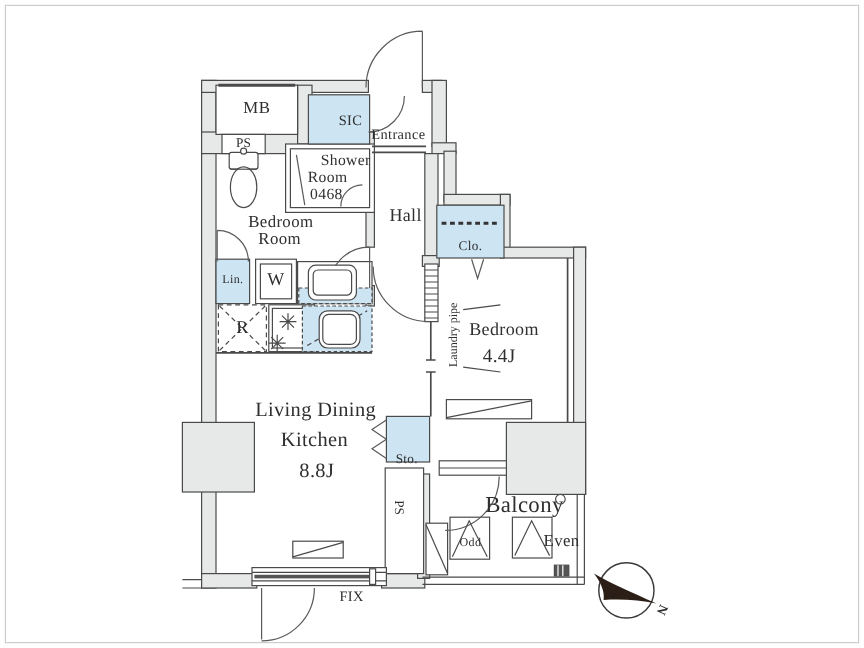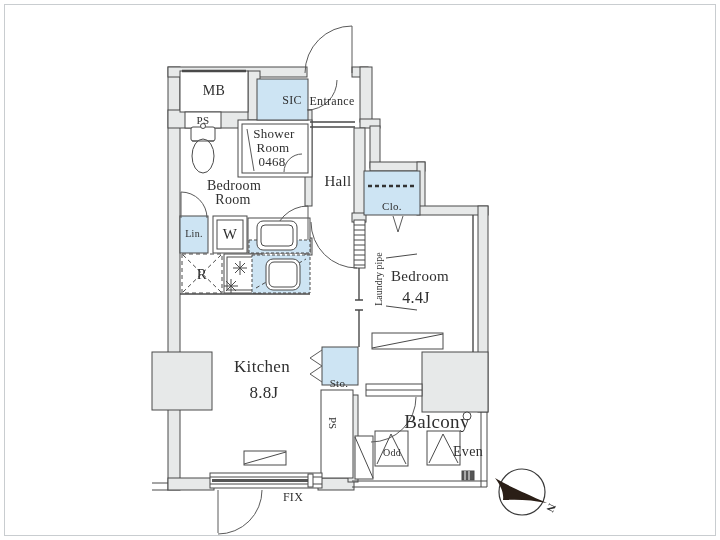--- a/index.html
+++ b/index.html
@@ -160,40 +160,41 @@
 
     <g>
       <circle cx="522" cy="492" r="23" fill="#ffffff" stroke="#3a3a3a" stroke-width="1.2"></circle>
       <path d="M547,503 C525,493 508,486 495,478 C501,486 504,493 503,500 C518,499 533,500 547,503 Z" fill="#2a1e16" stroke="none"></path>
     </g>
   </svg>
 
   <div class="lbl" style="left:214px;top:91px;font-size:14px">MB</div>
   <div class="lbl" style="left:203px;top:120px;font-size:11px">PS</div>
   <div class="lbl" style="left:292px;top:100px;font-size:12px">SIC</div>
-  <div class="lbl" style="left:332px;top:101px;font-size:12px">Entrance</div>
-
-  <div class="lbl" style="left:274px;top:133px;font-size:13px">Shower</div>
+  <div class="lbl" style="left:332px;top:112px;font-size:12px">Entrance</div>
+
+  <div class="lbl" style="left:288px;top:133px;font-size:13px">Shower</div>
   <div class="lbl" style="left:273px;top:147px;font-size:13px">Room</div>
   <div class="lbl" style="left:272px;top:161px;font-size:13px">0468</div>
 
   <div class="lbl" style="left:234px;top:186px;font-size:14px">Bedroom</div>
   <div class="lbl" style="left:233px;top:200px;font-size:14px">Room</div>
 
   <div class="lbl" style="left:338px;top:181px;font-size:15px">Hall</div>
   <div class="lbl" style="left:194px;top:234px;font-size:10px">Lin.</div>
   <div class="lbl" style="left:230px;top:234px;font-size:15px">W</div>
   <div class="lbl" style="left:202px;top:274px;font-size:15px">R</div>
   <div class="lbl" style="left:392px;top:206px;font-size:11px">Clo.</div>
 
   <div class="vlbl vflip" style="left:379px;top:279px;font-size:10px">Laundry pipe</div>
 
   <div class="lbl" style="left:420px;top:276px;font-size:15px">Bedroom</div>
   <div class="lbl" style="left:416px;top:298px;font-size:16px">4.4J</div>
 
+  <div class="lbl" style="left:263px;top:341px;font-size:17px">Living Dining</div>
   <div class="lbl" style="left:262px;top:366px;font-size:17px">Kitchen</div>
   <div class="lbl" style="left:264px;top:392px;font-size:17px">8.8J</div>
 
   <div class="lbl" style="left:339px;top:383px;font-size:11px">Sto.</div>
   <div class="vlbl vplain" style="left:332px;top:423px;font-size:11px">PS</div>
 
   <div class="lbl" style="left:437px;top:421px;font-size:19px">Balcony</div>
   <div class="lbl" style="left:392px;top:453px;font-size:10px">Odd</div>
   <div class="lbl" style="left:468px;top:452px;font-size:14px">Even</div>
   <div class="lbl" style="left:293px;top:497px;font-size:12px">FIX</div>

